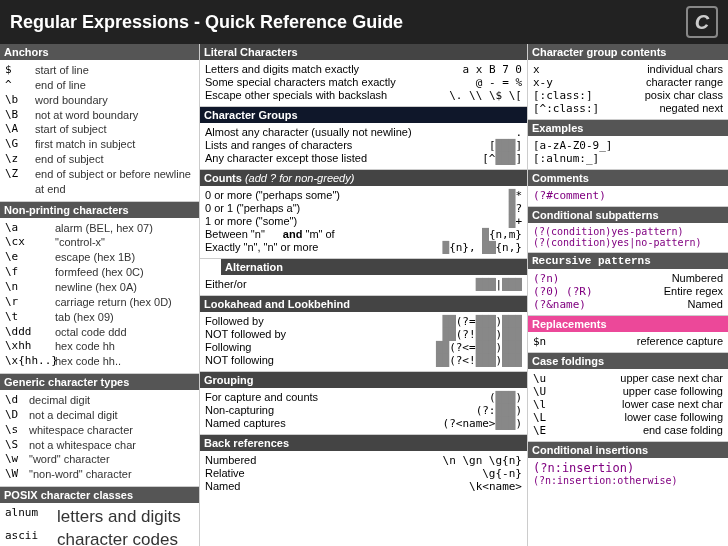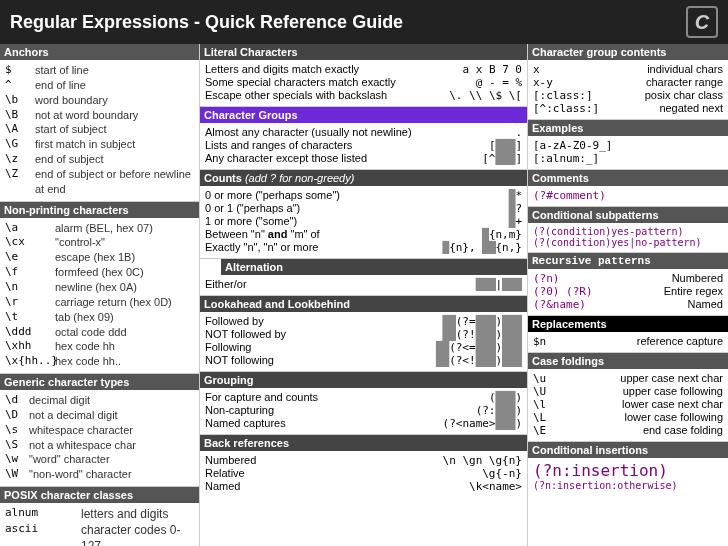--- a/index.html
+++ b/index.html
@@ -71,23 +71,22 @@
       display: flex;
       line-height: 1.35;
     }
     .posix-key {
       font-family: monospace;
       width: 52px;
       flex-shrink: 0;
       font-size: 11px;
     }
     .posix-val {
-      font-size: 12px;
+      font-size: 17px;
       color: #333;
-      margin-left: 24px;
     }
     .anchor-row {
       display: flex;
       line-height: 1.35;
     }
     .anchor-key {
       font-family: monospace;
       width: 30px;
       flex-shrink: 0;
       font-size: 11px;
@@ -278,21 +277,21 @@
         <span class="right-left">Some special characters match exactly</span>
         <span class="right-right">@ - = %</span>
       </div>
       <div class="right-two">
         <span class="right-left">Escape other specials with backslash</span>
         <span class="right-right">\. \\ \$ \[</span>
       </div>
     </div>
 
     <div class="section">
-      <div class="section-title" style="background:#6d28d9;">Character Groups</div>
+      <div class="section-title" style="background:#0f172a;">Character Groups</div>
       <div class="right-two">
         <span class="right-left">Almost any character (usually not newline)</span>
         <span class="right-right">.</span>
       </div>
       <div class="right-two">
         <span class="right-left">Lists and ranges of characters</span>
         <span class="right-right">[<span style="background:#888;color:#888;">███</span>]</span>
       </div>
       <div class="right-two">
         <span class="right-left">Any character except those listed</span>
@@ -310,21 +309,21 @@
       </div>
       <div class="right-two">
         <span class="right-left">0 or 1 ("perhaps a")</span>
         <span class="right-right"><span style="background:#888;color:#888;">█</span>?</span>
       </div>
       <div class="right-two">
         <span class="right-left">1 or more ("some")</span>
         <span class="right-right"><span style="background:#888;color:#888;">█</span>+</span>
       </div>
       <div class="right-two">
-        <span class="right-left">Between "n" <span style="font-weight:bold;">and</span> "m" of</span>
+        <span class="right-left">Between "n" <span style="font-weight:bold;margin-left:15px;">and</span> "m" of</span>
         <span class="right-right"><span style="background:#888;color:#888;">█</span>{n,m}</span>
       </div>
       <div class="right-two">
         <span class="right-left">Exactly "n", "n" or more</span>
         <span class="right-right"><span style="background:#888;color:#888;">█</span>{n}, <span style="background:#888;color:#888;">██</span>{n,}</span>
       </div>
     </div>
 
     <div class="section">
       <div class="section-title" style="background:#444;margin-left:16px;">Alternation</div>
@@ -437,21 +436,21 @@
         <span class="right-left mono" style="color:#800080;">(?0) (?R)</span>
         <span style="font-size:11px; text-align:right;">Entire regex</span>
       </div>
       <div class="right-two">
         <span class="right-left mono" style="color:#800080;">(?&amp;name)</span>
         <span style="font-size:11px; text-align:right;">Named</span>
       </div>
     </div>
 
     <div class="section">
-      <div class="section-title" style="background:#000000;">Replacements</div>
+      <div class="section-title" style="background:#ec4899;">Replacements</div>
       <div class="right-two">
         <span class="right-left mono">$n</span>
         <span style="font-size:11px; text-align:right;">reference capture</span>
       </div>
     </div>
 
     <div class="section">
       <div class="section-title" style="background:#555;">Case foldings</div>
       <div class="right-two">
         <span class="right-left mono">\u</span>
@@ -470,18 +469,18 @@
         <span style="font-size:11px; text-align:right;">lower case following</span>
       </div>
       <div class="right-two">
         <span class="right-left mono">\E</span>
         <span style="font-size:11px; text-align:left;">end case folding</span>
       </div>
     </div>
 
     <div class="section" style="border-bottom:none;">
       <div class="section-title" style="background:#555;">Conditional insertions</div>
-      <div class="mono" style="font-size:16px; color:#800080;">(?n:insertion)</div>
+      <div class="mono" style="font-size:12px; color:#800080;">(?n:insertion)</div>
       <div class="mono" style="font-size:10px; color:#800080;">(?n:insertion:otherwise)</div>
     </div>
 
   </div>
 </div>
 
 </body></html>

